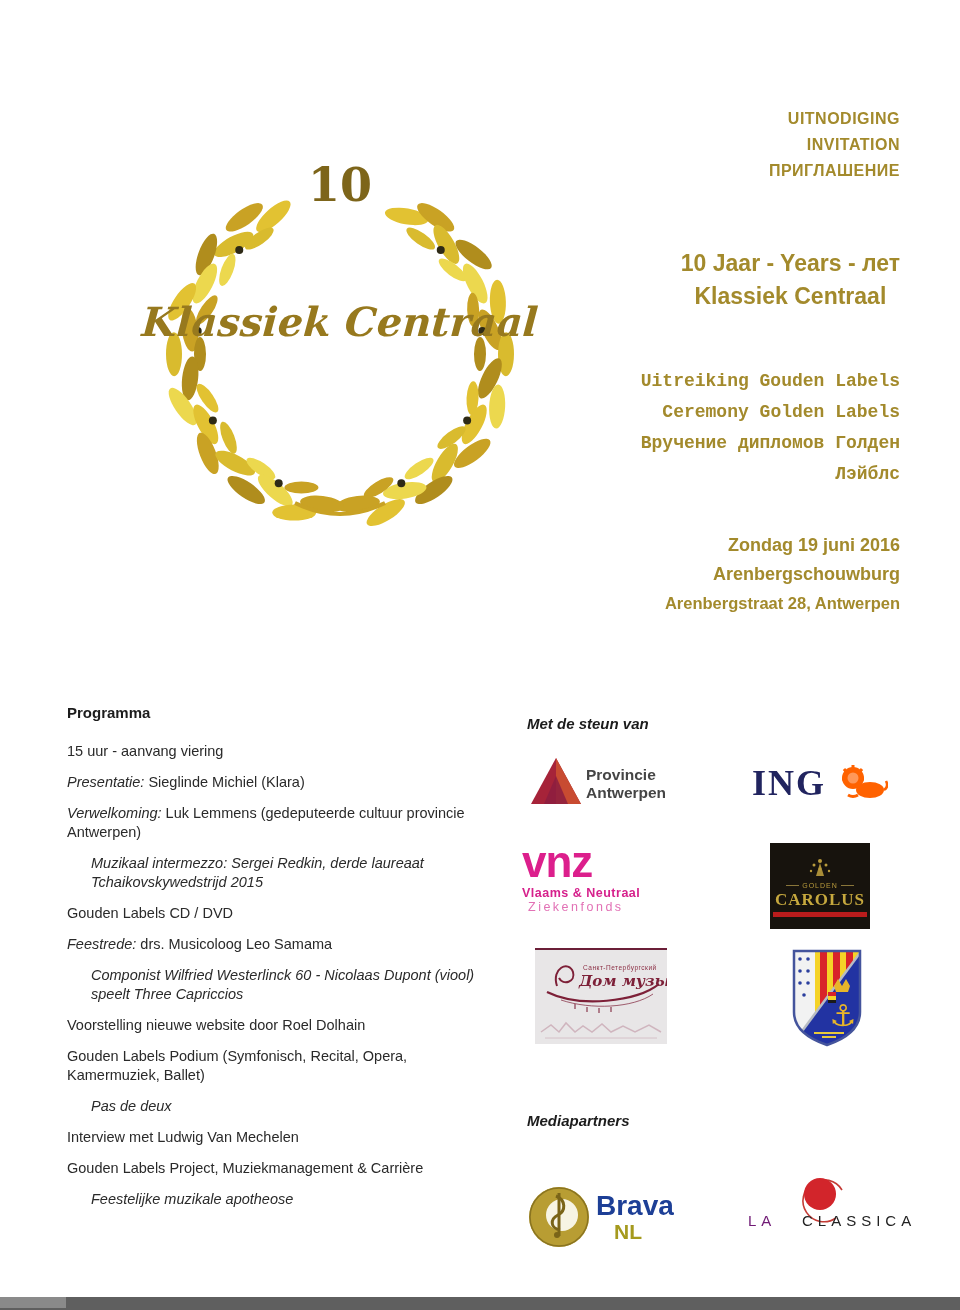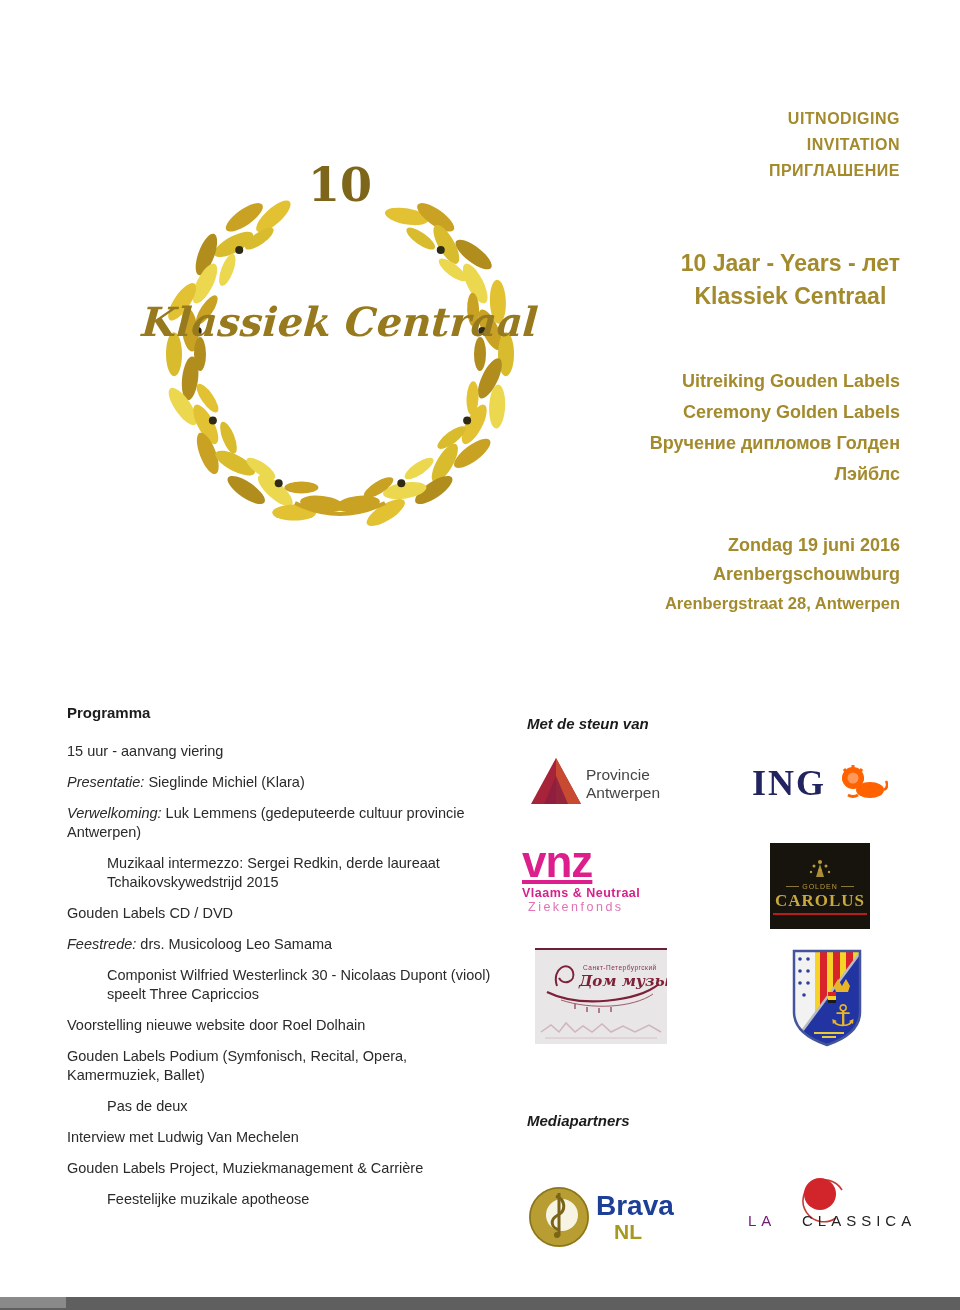--- a/index.html
+++ b/index.html
@@ -6,69 +6,69 @@
   #page{position:relative;width:960px;height:1310px;background:#ffffff;overflow:hidden;
         font-family:"Liberation Sans",sans-serif;}
 
   
   .gold{color:#a38a2c;}
   .invitation{position:absolute;top:88px;right:60px;text-align:right;
               font-size:16px;font-weight:700;letter-spacing:.5px;line-height:26px;margin-top:18px;}
   .main-title{position:absolute;top:235px;right:60px;text-align:center;
               font-size:23px;font-weight:700;line-height:33px;margin-top:12px;}
   .ceremony{position:absolute;top:366px;right:60px;text-align:right;
-            font-size:18px;font-weight:700;line-height:31px;}
+            font-size:18px;font-weight:700;line-height:31px;font-family:Liberation Mono, monospace;}
   .event{position:absolute;top:531px;right:60px;text-align:right;
          font-size:18px;font-weight:700;line-height:29px;}
   .event .addr{font-size:16.5px;}
 
   
   .wreath-wrap{position:absolute;left:115px;top:158px;width:450px;height:382px;}
   .wreath-wrap svg{position:absolute;left:0;top:0;}
   .logo-number{position:absolute;left:50%;top:0;transform:translateX(-50%);
                font-family:"DejaVu Serif",serif;font-size:46px;font-weight:700;color:#7d651a;}
   .logo-script{position:absolute;left:50%;top:140px;transform:translateX(-50%) skewX(-4deg);
                white-space:nowrap;font-family:"DejaVu Serif",serif;font-style:italic;
                font-weight:600;font-size:40px;color:#97791e;}
 
   
   .prog-heading{position:absolute;left:67px;top:704px;font-size:15px;font-weight:700;color:#1c1c1c;}
   .prog-list{position:absolute;left:67px;top:742px;width:432px;color:#2a2a2a;font-size:14.5px;line-height:19px;}
   .prog-list p{margin:0 0 12px 0;}
-  .prog-list p.indent{margin-left:40px;}
+  .prog-list p.indent{margin-left:24px;font-style:italic;}
   .prog-label{font-style:italic;margin-right:4px;}
 
   
   .spons-heading{position:absolute;left:527px;top:715px;font-size:15px;font-weight:700;
                  font-style:italic;color:#1c1c1c;}
   .media-heading{position:absolute;left:527px;top:1112px;font-size:15px;font-weight:700;
                  font-style:italic;color:#1c1c1c;}
 
   .logo-provincie{position:absolute;left:520px;top:752px;width:170px;height:60px;}
-  .logo-provincie .txt{position:absolute;left:66px;top:14px;font-size:15.5px;font-weight:400;
+  .logo-provincie .txt{position:absolute;left:66px;top:14px;font-size:15.5px;font-weight:700;
                        color:#454545;line-height:18px;}
   .logo-provincie svg{position:absolute;left:8px;top:2px;}
 
   .logo-ing{position:absolute;left:752px;top:760px;width:140px;height:50px;}
   .logo-ing .word{position:absolute;left:0;top:2px;font-family:"Liberation Serif",serif;
                   font-weight:700;font-size:36px;letter-spacing:2px;color:#21245f;}
   .logo-ing svg{position:absolute;left:86px;top:2px;}
 
   .logo-vnz{position:absolute;left:522px;top:840px;width:180px;height:90px;}
-  .logo-vnz .word{font-size:44px;font-weight:800;color:#dc1f8c;letter-spacing:-1px;line-height:44px;text-decoration:underline;}
+  .logo-vnz .word{font-size:44px;font-weight:800;color:#dc1f8c;letter-spacing:-1px;line-height:44px;}
   .logo-vnz .l1{font-size:12.5px;font-weight:700;color:#d6218c;letter-spacing:.5px;margin-top:2px;}
   .logo-vnz .l2{font-size:12.5px;color:#e271b5;letter-spacing:2.5px;margin-left:6px;}
 
   .logo-carolus{position:absolute;left:770px;top:843px;width:100px;height:86px;background:#17130d;
                 display:flex;flex-direction:column;align-items:center;justify-content:center;}
   .logo-carolus .small-row{display:flex;align-items:center;gap:3px;margin-top:2px;}
   .logo-carolus .small-row .line{width:13px;height:1px;background:#8a763a;}
   .logo-carolus .small{font-size:7px;color:#b99b3c;letter-spacing:1px;}
   .logo-carolus .large{font-family:"Liberation Serif",serif;font-size:17px;font-weight:700;
-                       color:#c6a83e;letter-spacing:1px;margin-top:1px;border-bottom:2px solid #b91c1c;
+                       color:#c6a83e;letter-spacing:1px;margin-top:1px;border-bottom:5px solid #b91c1c;
                        padding:0 2px 2px 2px;}
 
   .logo-dom{position:absolute;left:535px;top:948px;width:132px;height:94px;background:#e8e6e7;
             border-top:2px solid #6b1f38;overflow:hidden;}
   .logo-dom .small{position:absolute;left:48px;top:14px;font-size:6.5px;color:#8c2f45;letter-spacing:.5px;}
   .logo-dom .name{position:absolute;left:44px;top:22px;font-family:"DejaVu Serif",serif;
                   font-style:italic;font-weight:700;font-size:15px;color:#7d2038;white-space:nowrap;}
   .logo-dom svg{position:absolute;left:0;top:0;}
 
   .logo-arms{position:absolute;left:788px;top:946px;width:78px;height:104px;}
@@ -183,21 +183,21 @@
   </div>
 
   <div class="prog-heading">Programma</div>
   <div class="prog-list">
     <p class="plain"><span>15 uur - aanvang viering</span></p>
     <p class="labeled"><span class="prog-label">Presentatie:</span><span>Sieglinde Michiel (Klara)</span></p>
     <p class="labeled"><span class="prog-label">Verwelkoming:</span><span>Luk Lemmens (gedeputeerde cultuur provincie Antwerpen)</span></p>
     <p class="indent"><span>Muzikaal intermezzo: Sergei Redkin, derde laureaat Tchaikovskywedstrijd 2015</span></p>
     <p class="plain"><span>Gouden Labels CD / DVD</span></p>
     <p class="labeled"><span class="prog-label">Feestrede:</span><span>drs. Musicoloog Leo Samama</span></p>
-    <p class="indent"><span>Componist Wilfried Westerlinck 30 - Nicolaas Dupont (viool) speelt Three Capriccios</span></p>
+    <p class="indent"><span>Componist Wilfried Westerlinck 60 - Nicolaas Dupont (viool) speelt Three Capriccios</span></p>
     <p class="plain"><span>Voorstelling nieuwe website door Roel Dolhain</span></p>
     <p class="plain"><span>Gouden Labels Podium (Symfonisch, Recital, Opera, Kamermuziek, Ballet)</span></p>
     <p class="indent"><span>Pas de deux</span></p>
     <p class="plain"><span>Interview met Ludwig Van Mechelen</span></p>
     <p class="plain"><span>Gouden Labels Project, Muziekmanagement &amp; Carrière</span></p>
     <p class="indent"><span>Feestelijke muzikale apotheose</span></p>
   </div>
 
   <div class="spons-heading">Met de steun van</div>
 

